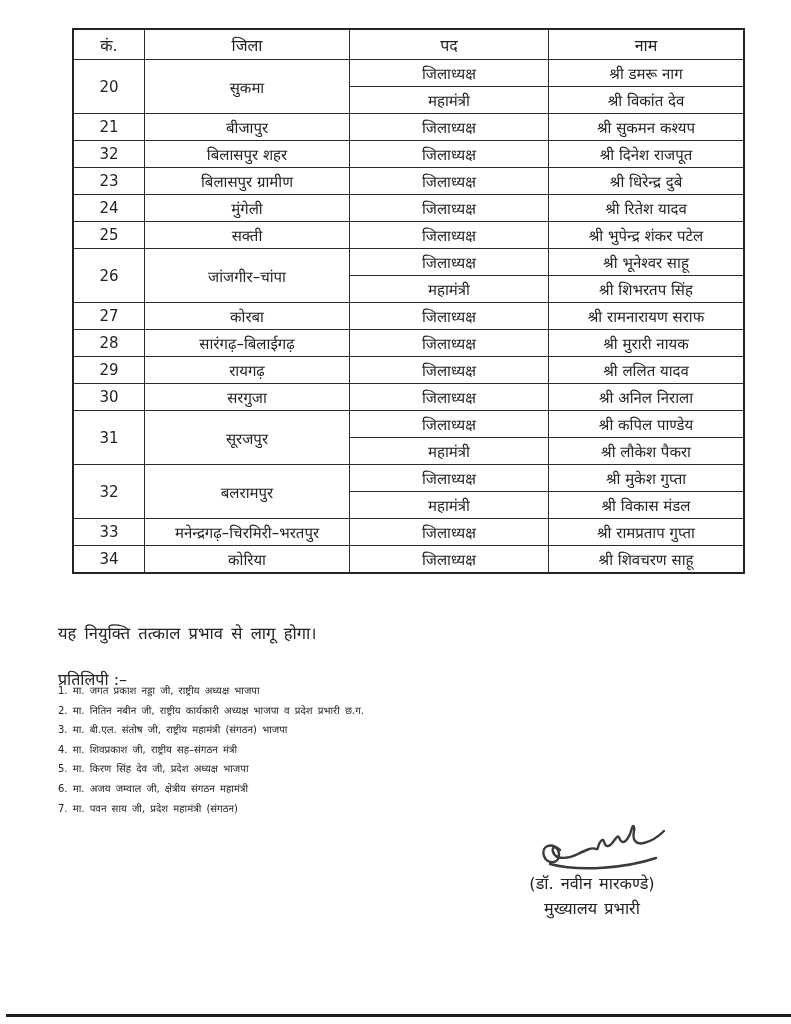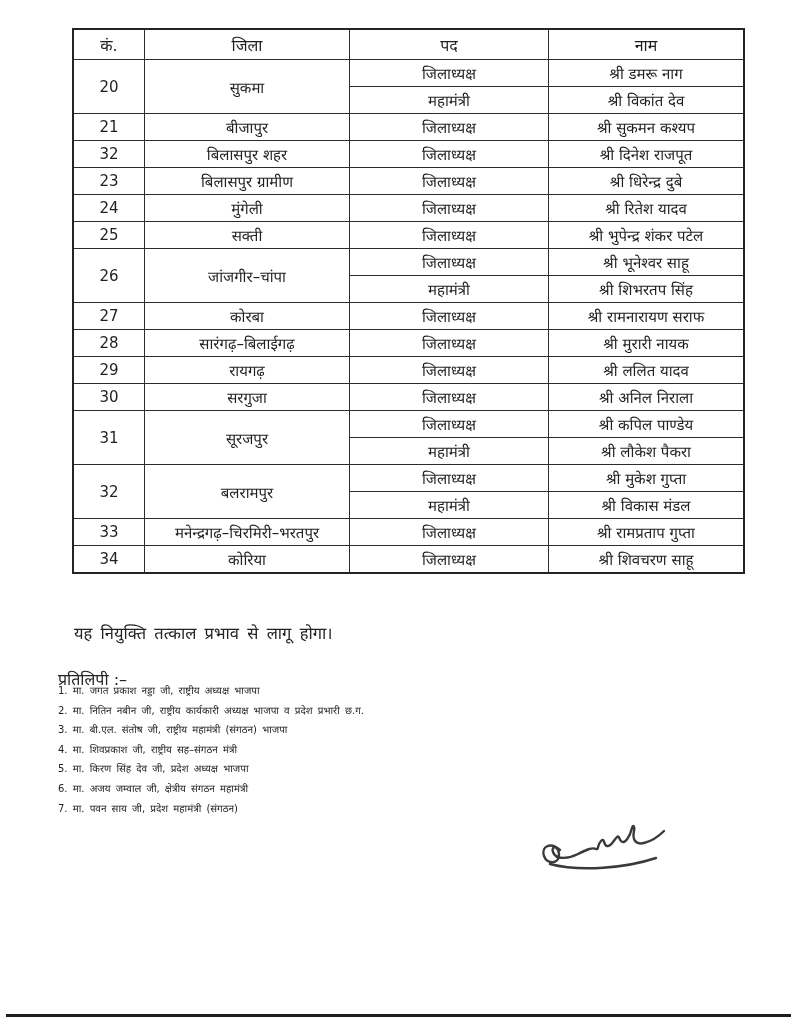--- a/index.html
+++ b/index.html
@@ -29,21 +29,21 @@
     font-weight:normal;
     overflow:hidden;
     white-space:nowrap;
   }
   table.appt{border:2px solid #242424;}
   table.appt thead th{height:27px;font-size:16px;}
   table.appt tbody tr{height:27px;}
   td.c-name{text-align:left;padding-left:8px;}
   
   .closing{
-    position:absolute;left:74px;top:604px;width:640px;
+    position:absolute;left:58px;top:604px;width:640px;
     font-size:16.5px;word-spacing:3px;
   }
   .cc-heading{
     position:absolute;left:58px;top:652px;width:300px;
     font-size:16px;
   }
   .cc-list{
     position:absolute;left:58px;top:681px;width:660px;
     font-size:10px;line-height:19.6px;word-spacing:2px;
   }
@@ -200,17 +200,19 @@
     </div>
 
   <svg class="sig-svg" width="140" height="60" viewBox="0 0 140 60">
     <g fill="none" stroke="#3a3a3a" stroke-width="2.4" stroke-linecap="round" stroke-linejoin="round">
       <path d="M22,36 C12,27 3,33 6,42 C9,51 22,50 21,40 C20,32 13,31 15,38 C18,47 32,44 40,40 C48,36 54,33 58,35 C61,36 59,31 63,27 C67,23 65,31 69,32 C73,33 75,27 79,23 C81,21 81,25 83,27 C87,31 92,22 94,14 C95,10 97,12 96,17 C94,26 98,31 106,29 C114,27 121,22 126,17"></path>
       <path d="M12,50 C42,58 88,54 118,44"></path>
     </g>
   </svg>
 
   <div class="sig-text">
+    <div>(डॉ. नवीन मारकण्डे)</div>
+    <div>मुख्यालय प्रभारी</div>
   </div>
 
   <div class="bottom-rule"></div>
 
 </div>
 
 </body></html>

